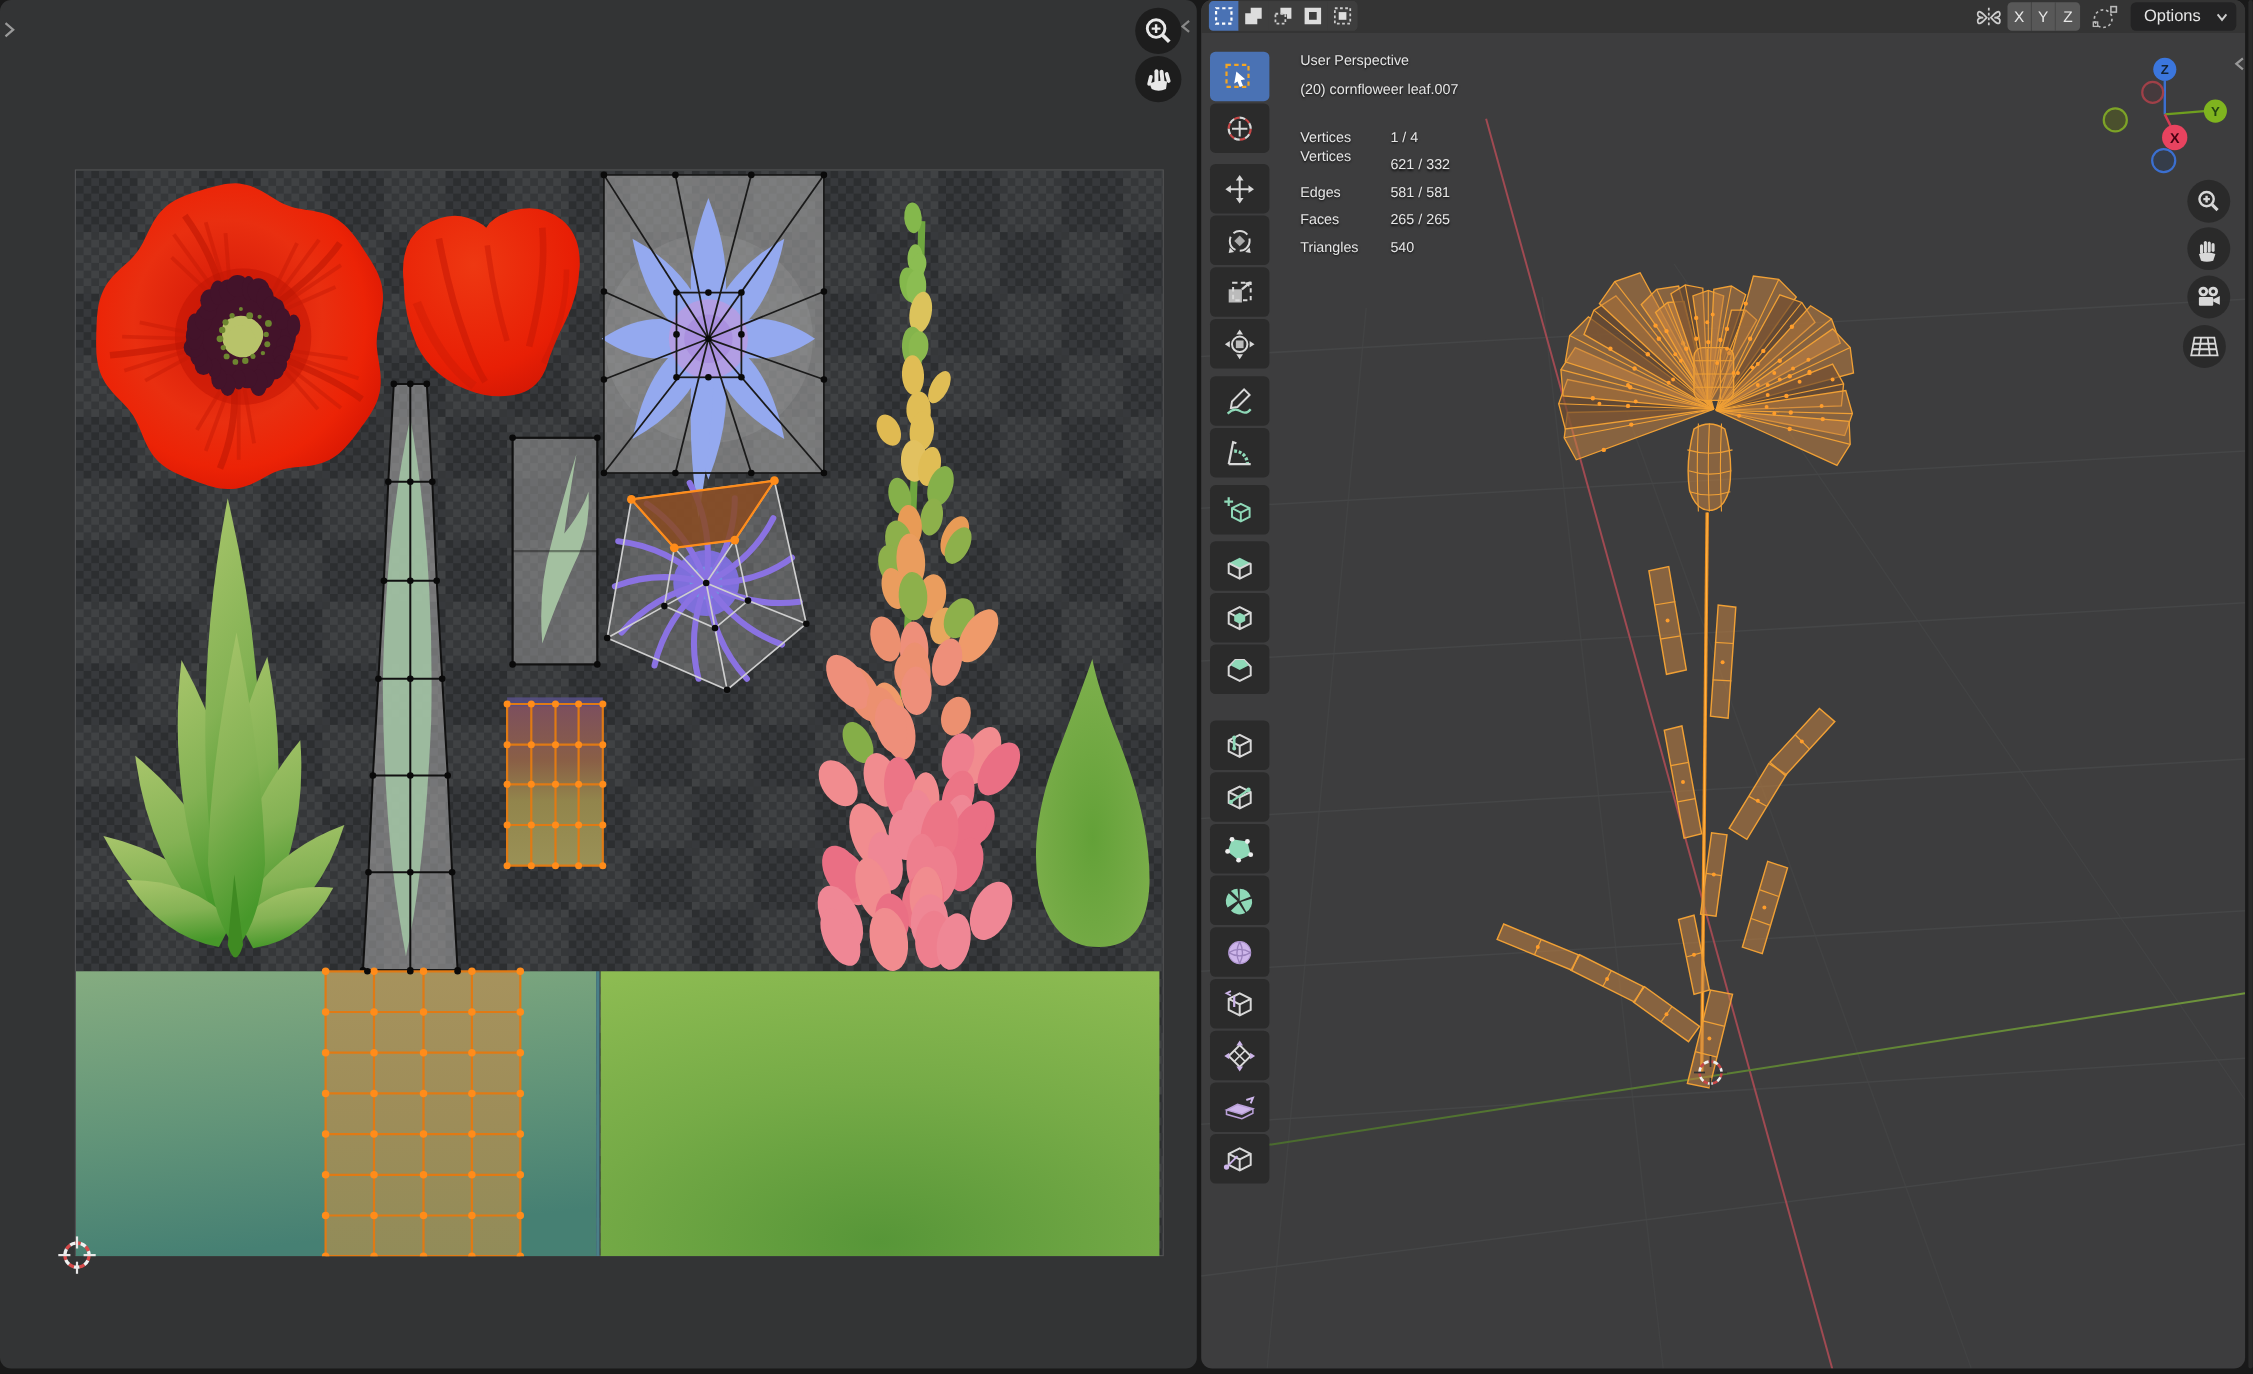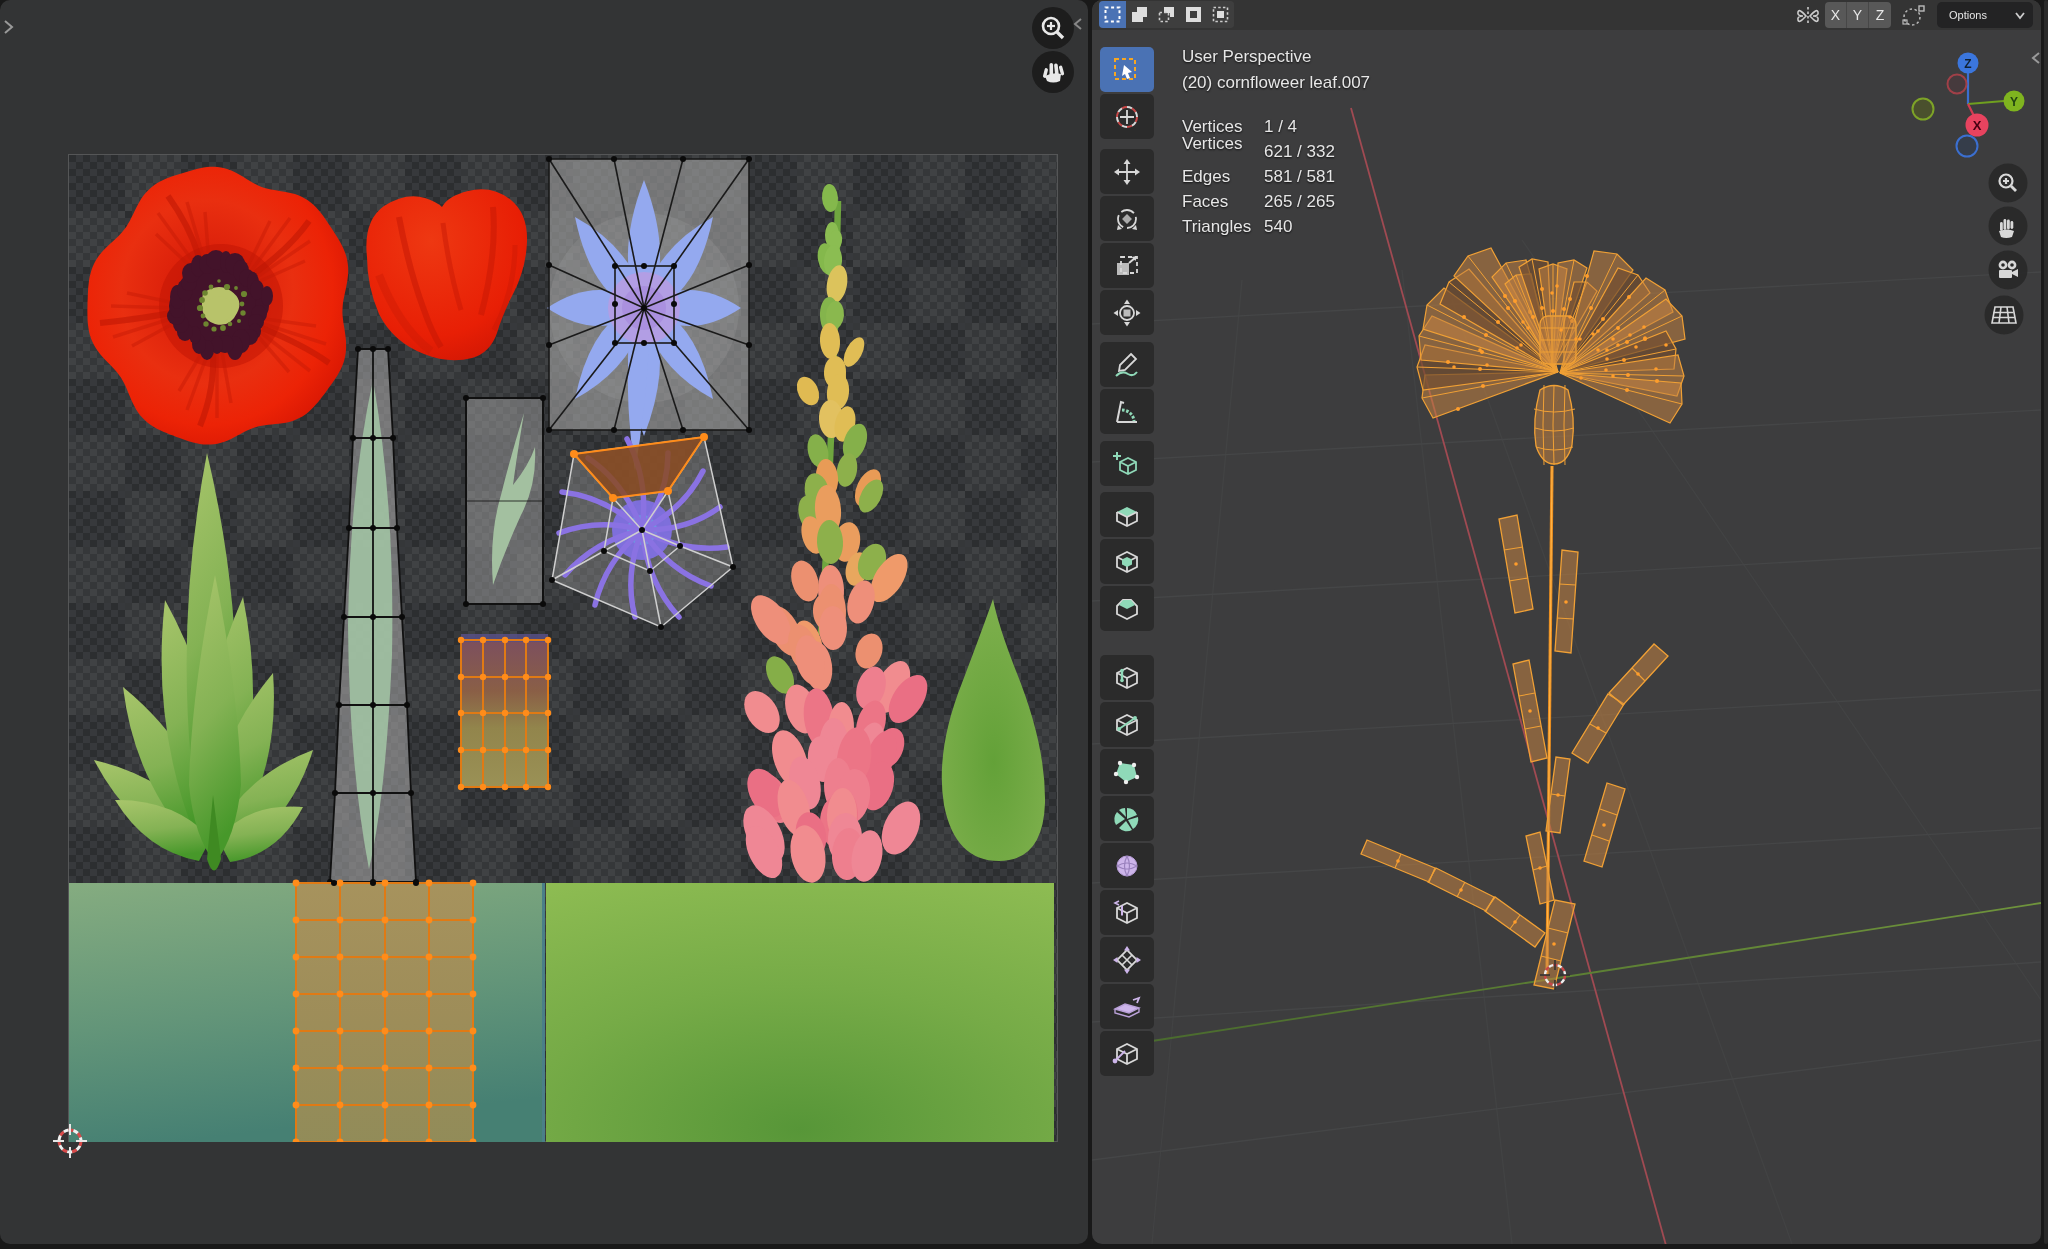--- a/index.html
+++ b/index.html
@@ -10,21 +10,21 @@
 #imgarea{left:68px;top:154px;width:990px;height:988px;
  background-color:#2c2e30;
  background-image:
   conic-gradient(rgba(255,255,255,0.045) 25%,rgba(0,0,0,0) 0 50%,rgba(255,255,255,0.045) 0 75%,rgba(0,0,0,0) 0),
   conic-gradient(#37393c 25%,#2c2e30 0 50%,#37393c 0 75%,#2c2e30 0);
  background-size:112px 112px,14px 14px;
  border:1px solid #555657}
 .circbtn{position:absolute;width:42px;height:42px;border-radius:50%;background:#1d1d1d}
 .tool{position:absolute;left:8px;width:54px;height:45px;background:#2b2b2b;border-radius:5px;display:flex;align-items:center;justify-content:center}
 .tool.blue{background:#4a72b4}
-.txt{position:absolute;color:#e7e7e7;font-size:17px;white-space:pre;text-shadow:0 1px 2px rgba(0,0,0,0.8)}
+.txt{position:absolute;color:#e7e7e7;font-size:13px;white-space:pre;text-shadow:0 1px 2px rgba(0,0,0,0.8)}
 .modebtn{position:absolute;top:1px;width:27px;height:27px;background:#3e3e3e;display:flex;align-items:center;justify-content:center}
 .hbtn{position:absolute;background:#585858;color:#e9e9e9;font-size:14px;text-align:center}
 </style></head><body>
 <div class="abs" id="left"></div>
 <div class="abs" id="imgarea"></div>
 <svg class="abs" style="left:69px;top:155px" width="988" height="987" viewBox="0 0 988 987">
     <defs>
 <radialGradient id="pop" cx="0.46" cy="0.45" r="0.6">
  <stop offset="0" stop-color="#d21606"></stop>
         <stop offset="0.55" stop-color="#e92f10"></stop>
@@ -728,21 +728,21 @@
 <line x1="13" y1="3" x2="13" y2="21" stroke="#ccc" stroke-width="1.6" stroke-dasharray="2.5 2"></line>
     </svg>
 <div class="hbtn" style="left:733px;top:2px;width:22px;height:26px;line-height:26px;border-radius:4px 0 0 4px;border-right:1px solid #474747">X</div>
 <div class="hbtn" style="left:755px;top:2px;width:22px;height:26px;line-height:26px;border-right:1px solid #474747">Y</div>
 <div class="hbtn" style="left:777px;top:2px;width:22px;height:26px;line-height:26px;border-radius:0 4px 4px 0">Z</div>
 <svg class="abs" style="left:809px;top:4px" width="26" height="24" viewBox="0 0 26 24">
 <circle cx="11" cy="13" r="8" fill="none" stroke="#bbb" stroke-width="1.5" stroke-dasharray="2.5 2.5"></circle>
 <rect x="18" y="2" width="5" height="5" fill="none" stroke="#bbb" stroke-width="1.4"></rect>
 <rect x="2" y="16" width="4" height="4" fill="none" stroke="#bbb" stroke-width="1.2"></rect>
     </svg>
-<div class="abs" style="left:845px;top:2px;width:96px;height:26px;background:#232324;border-radius:5px;color:#e6e6e6;font-size:11px;line-height:26px;text-align:left;padding-left:12px">Options
+<div class="abs" style="left:845px;top:2px;width:96px;height:26px;background:#232324;border-radius:5px;color:#e6e6e6;font-size:15px;line-height:26px;text-align:left;padding-left:12px">Options
 <svg class="abs" style="right:7px;top:9px" width="12" height="9" viewBox="0 0 12 9">
         <path d="M2,2 L6,7 L10,2" stroke="#ccc" stroke-width="1.8" fill="none"></path>
       </svg></div>
 <div class="txt" style="left:90px;top:47px">User Perspective</div>
 <div class="txt" style="left:90px;top:73px">(20) cornfloweer leaf.007</div>
 <div class="txt" style="left:90px;top:117px">Vertices</div>
     <div class="txt" style="left:172px;top:117px">1 / 4</div>
 <div class="txt" style="left:90px;top:134px">Vertices</div>
     <div class="txt" style="left:172px;top:142px">621 / 332</div>
 <div class="txt" style="left:90px;top:167px">Edges</div>

